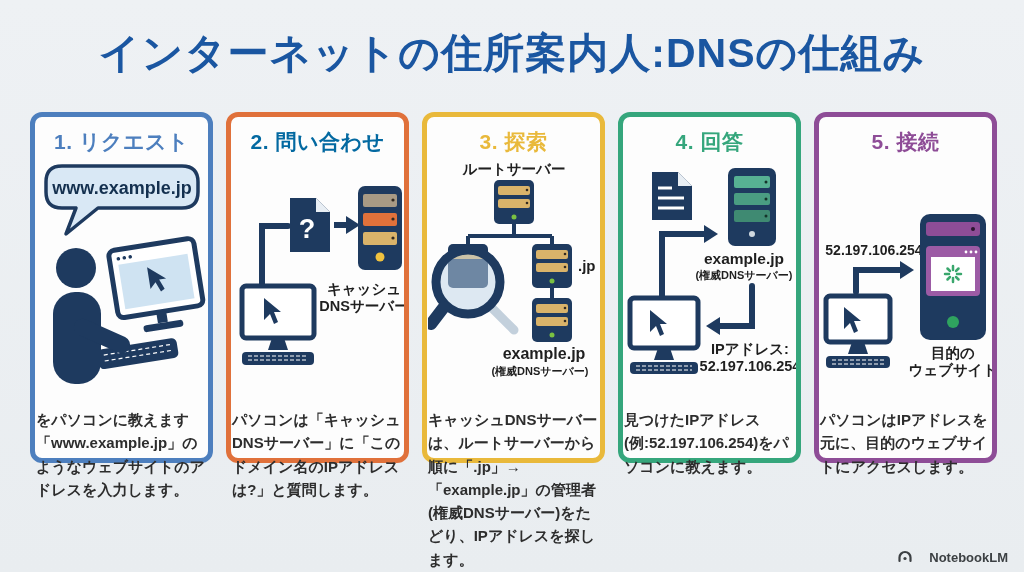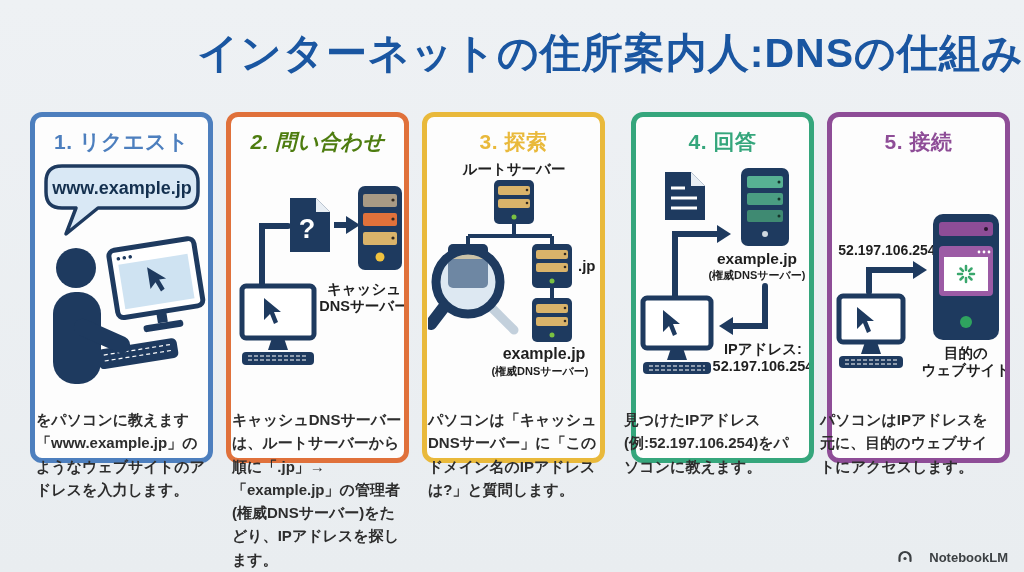--- a/index.html
+++ b/index.html
@@ -4,21 +4,21 @@
 <style>
   * { margin:0; padding:0; box-sizing:border-box; }
   body { font-family:"Liberation Sans","DejaVu Sans",sans-serif; }
   .page {
     position:relative; width:1024px; height:572px;
     background:linear-gradient(180deg,#eef1f4 0%,#e9edf0 100%);
     overflow:hidden;
   }
   .title {
     position:absolute; top:26px; left:0; width:1024px;
-    text-align:right; font-size:41px; font-weight:800;
+    text-align:center; font-size:41px; font-weight:800;
     color:#1a56a1; letter-spacing:1px;
   }
   .panels, .captions {
     position:absolute; left:30px; display:flex; gap:13px;
   }
   .panels { top:112px; }
   .captions { top:408px; }
   .panel {
     width:183px; height:351px; background:#fdfdfd;
     border:5px solid #888; border-radius:12px;
@@ -73,21 +73,21 @@
         </g>
         <g>
           <circle cx="40" cy="110" r="20" fill="#1e3a5f"></circle>
           <rect x="17" y="134" width="48" height="92" rx="22" fill="#1e3a5f"></rect>
           <rect x="42" y="158" width="60" height="17" rx="8.5" fill="#1e3a5f" transform="rotate(24 42 158)"></rect>
         </g>
       </svg>
     </div>
 
     <div class="panel" style="border-color: rgb(224, 113, 59);">
-      <div class="panel-header" style="color: #4d7c0f; font-style: italic;">2. 問い合わせ</div>
+      <div class="panel-header" style="color: #0369a1;">2. 問い合わせ</div>
       <svg width="172" height="226" viewBox="0 0 172 226">
         <path d="M30 128 V68 H56" stroke="#1e3a5f" stroke-width="6" fill="none" stroke-linecap="round"></path>
         <g>
           <path d="M58 40 h26 l14 14 v40 h-40 z" fill="#1e3a5f"></path>
           <path d="M84 40 l14 14 h-14 z" fill="#e8eef4"></path>
           <text x="75" y="80" text-anchor="middle" font-size="27" font-weight="bold" fill="#fff">?</text>
         </g>
         <g>
           <line x1="102" y1="67" x2="116" y2="67" stroke="#1e3a5f" stroke-width="6"></line>
           <polygon points="114,58 128,67 114,76" fill="#1e3a5f"></polygon>
@@ -152,21 +152,21 @@
         <g>
           <line x1="64" y1="150" x2="86" y2="172" stroke="#c3d0dc" stroke-width="9" stroke-linecap="round"></line>
           <circle cx="40" cy="124" r="32" fill="rgba(190,212,232,0.5)" stroke="#1e3a5f" stroke-width="9"></circle>
           <line x1="16" y1="149" x2="3" y2="166" stroke="#1e3a5f" stroke-width="12" stroke-linecap="round"></line>
         </g>
         <text x="116" y="201" text-anchor="middle" font-size="16" font-weight="bold" fill="#1f1f1f">example.jp</text>
         <text x="112" y="217" text-anchor="middle" font-size="11" font-weight="bold" fill="#1f1f1f">(権威DNSサーバー)</text>
       </svg>
     </div>
 
-    <div class="panel" style="border-color: rgb(53, 166, 124); margin-left: 13px;">
+    <div class="panel" style="border-color: rgb(53, 166, 124);">
       <div class="panel-header" style="color: rgb(53, 166, 124);">4. 回答</div>
       <svg width="172" height="226" viewBox="0 0 172 226">
         <g>
           <path d="M28 14 h26 l14 14 v34 h-40 z" fill="#1e3a5f"></path>
           <path d="M54 14 l14 14 h-14 z" fill="#e8eef4"></path>
           <line x1="34" y1="30" x2="48" y2="30" stroke="#fff" stroke-width="3"></line>
           <line x1="34" y1="40" x2="60" y2="40" stroke="#fff" stroke-width="3"></line>
           <line x1="34" y1="50" x2="60" y2="50" stroke="#fff" stroke-width="3"></line>
         </g>
         <g>
@@ -241,22 +241,22 @@
         </g>
         <text x="133" y="200" text-anchor="middle" font-size="14.5" font-weight="bold" fill="#1f1f1f">目的の</text>
         <text x="133" y="217" text-anchor="middle" font-size="14.5" font-weight="bold" fill="#1f1f1f">ウェブサイト</text>
       </svg>
     </div>
 
   </div>
 
   <div class="captions">
     <div class="caption">をパソコンに教えます「www.example.jp」のようなウェブサイトのアドレスを入力します。</div>
+    <div class="caption">パソコンは「キャッシュDNSサーバー」に「このドメイン名のIPアドレスは?」と質問します。</div>
     <div class="caption">キャッシュDNSサーバーは、ルートサーバーから順に「.jp」→「example.jp」の管理者(権威DNSサーバー)をたどり、IPアドレスを探します。</div>
-    <div class="caption">パソコンは「キャッシュDNSサーバー」に「このドメイン名のIPアドレスは?」と質問します。</div>
     <div class="caption">見つけたIPアドレス(例:52.197.106.254)をパソコンに教えます。</div>
     <div class="caption">パソコンはIPアドレスを元に、目的のウェブサイトにアクセスします。</div>
   </div>
 
   <div class="footer">
     <svg width="16" height="16" viewBox="0 0 16 16">
       <path d="M2.5 12 V8.5 A5.5 5.5 0 0 1 13.5 8.5 V12" fill="none" stroke="#3c4043" stroke-width="2.2" stroke-linecap="round"></path>
       <circle cx="8" cy="9.5" r="1.6" fill="#3c4043"></circle>
     </svg>
     <span>NotebookLM</span>

